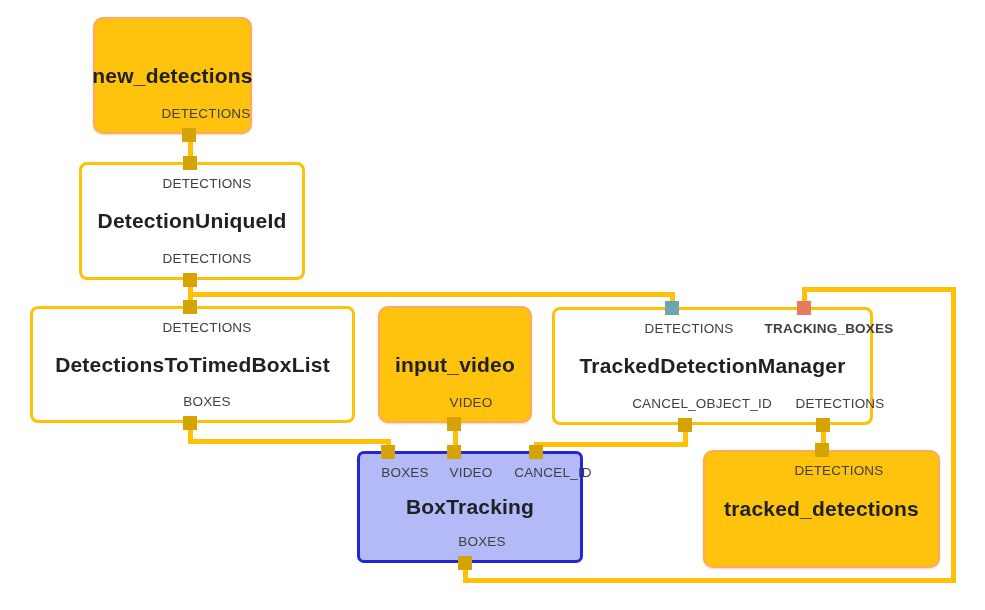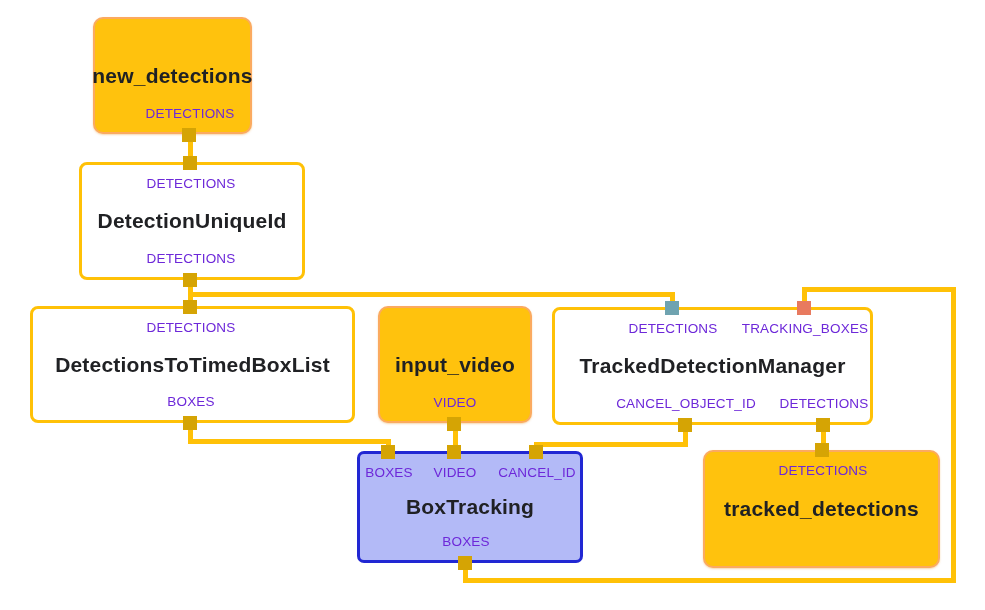--- a/index.html
+++ b/index.html
@@ -47,24 +47,25 @@
     font-size: 21px;
     font-weight: 700;
     color: #202124;
     white-space: nowrap;
     letter-spacing: 0.2px;
   }
   .port-label {
     position: absolute;
     transform: translateX(-50%);
     font-size: 13.5px;
-    color: #6d28d9;
+    color: #404040;
     white-space: nowrap;
     letter-spacing: 0.2px;
     line-height: 15px;
+    margin-left: 16px;
   }
   .port-label.top { top: 11px; }
   .port-label.bottom { bottom: 11px; }
   .port {
     position: absolute;
     width: 14px;
     height: 14px;
     background: #D5A404;
     z-index: 5;
   }
@@ -111,21 +112,21 @@
     </div>
     <div class="node stream" style="left: 378px; top: 306px; width: 154px; height: 117px;">
       <div class="node-title">input_video</div>
       <div class="port-label bottom" style="left: 75px;">VIDEO</div>
       <div class="port" style="left: 66.5px; bottom: -9.5px;"></div>
     </div>
     <div class="node calculator" style="left: 552px; top: 307px; width: 321px; height: 118px;">
       <div class="node-title">TrackedDetectionManager</div>
       <div class="port-label top" style="left: 118px;">DETECTIONS</div>
       <div class="port" style="left: 109.5px; top: -9.5px; background: rgb(111, 163, 176);"></div>
-      <div class="port-label top" style="left: 250px;">TRACKING_BOXES</div>
+      <div class="port-label top" style="left: 258px; font-weight: bold;">TRACKING_BOXES</div>
       <div class="port" style="left: 241.5px; top: -9.5px; background: rgb(232, 122, 95);"></div>
       <div class="port-label bottom" style="left: 131px;">CANCEL_OBJECT_ID</div>
       <div class="port" style="left: 122.5px; bottom: -9.5px;"></div>
       <div class="port-label bottom" style="left: 269px;">DETECTIONS</div>
       <div class="port" style="left: 260.5px; bottom: -9.5px;"></div>
     </div>
     <div class="node calculator-selected" style="left: 357px; top: 451px; width: 226px; height: 112px;">
       <div class="node-title">BoxTracking</div>
       <div class="port-label top" style="left: 29px;">BOXES</div>
       <div class="port" style="left: 20.5px; top: -9.5px;"></div>

